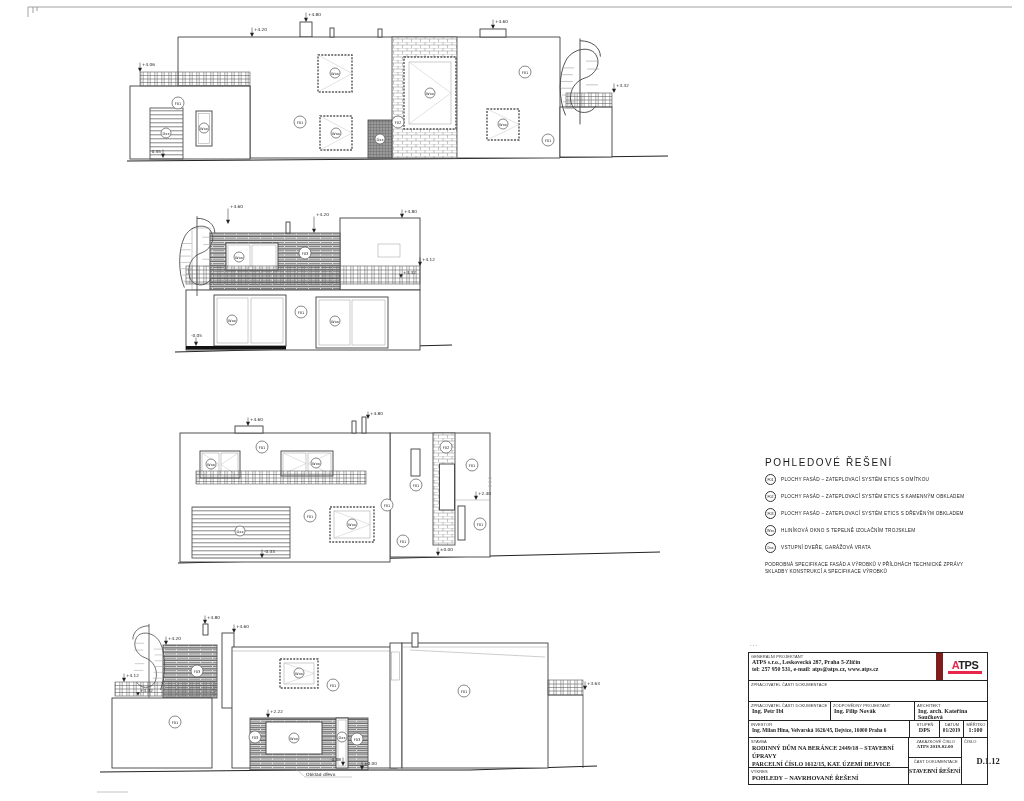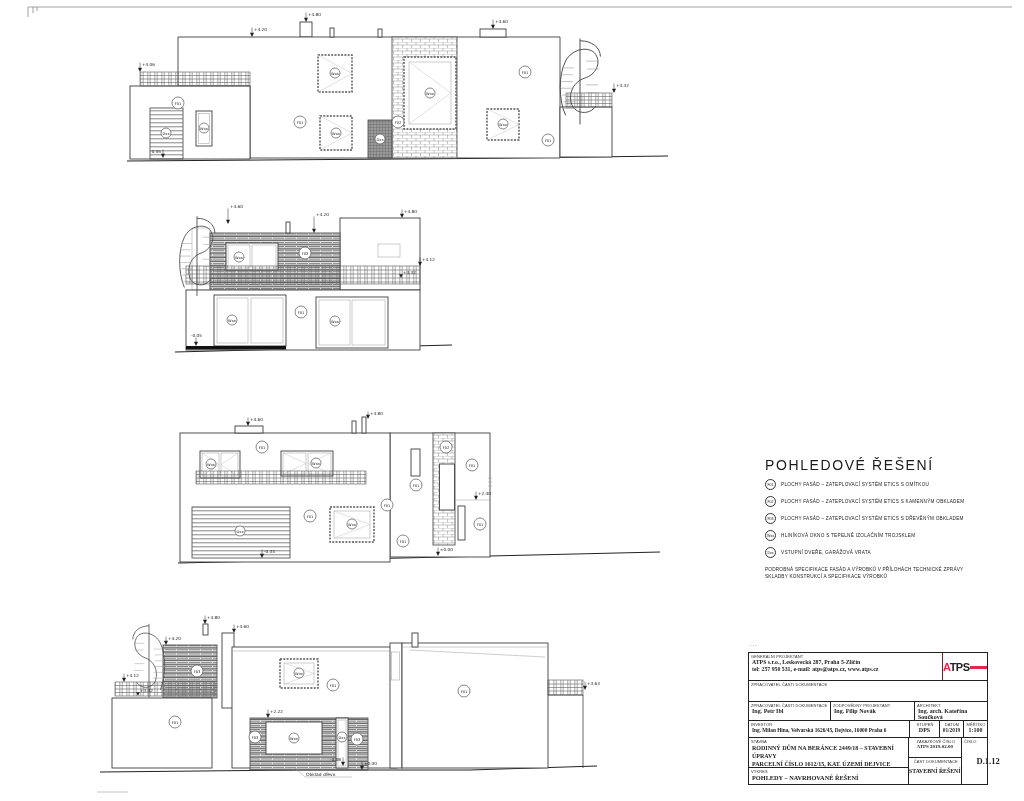--- a/index.html
+++ b/index.html
@@ -15,37 +15,37 @@
   .xg{stroke:#c4c4c4;stroke-width:.5;fill:none;}
   .dash{stroke:#555;stroke-width:1.4;fill:#fff;stroke-dasharray:2 1.3;}
   .gl{stroke:#222;stroke-width:1;fill:none;}
   .s{stroke:#444;stroke-width:.8;fill:none;}
   .tagc{fill:#fff;stroke:#555;stroke-width:.7;}
   .mk{fill:#222;stroke:none;}
   .mkl{stroke:#222;stroke-width:.5;}
 
   
   .legend{position:absolute;left:765px;top:457px;width:238px;}
-  .leg-title{font-size:14px;letter-spacing:1.6px;color:#1a1a1a;}
+  .leg-title{font-size:10px;letter-spacing:1.6px;color:#1a1a1a;}
   .leg-item{display:flex;align-items:center;margin-top:6px;}
   .leg-circ{flex:0 0 11px;width:11px;height:11px;border:1px solid #333;border-radius:50%;
             font-size:3.6px;line-height:11px;text-align:center;margin-right:5px;box-sizing:border-box;}
   .leg-text{font-size:4.7px;letter-spacing:.25px;}
   .leg-note{margin-top:8px;font-size:4.7px;line-height:7px;letter-spacing:.2px;width:210px;}
 
   
   .tb-dots{position:absolute;left:750px;top:641px;font-size:6px;letter-spacing:1px;}
   .tb{position:absolute;left:748px;top:652px;width:240px;height:133px;border:1.3px solid #222;
       background:#fff;display:flex;flex-direction:column;box-sizing:border-box;}
   .tb .lbl{font-size:4px;color:#333;transform-origin:0 0;padding:1px 0 0 2px;letter-spacing:.1px;}
   .tb .val{font-family:"Liberation Serif",serif;font-weight:bold;font-size:6px;padding-left:3px;}
   .r1{height:27px;display:flex;border-bottom:1px solid #222;}
   .r1-left{flex:1;}
   .r1 .val{font-size:5.8px;line-height:7px;}
-  .logo{width:44px;border-left:1px solid #7f1d1d;display:flex;
+  .logo{width:44px;border-left:7px solid #7f1d1d;display:flex;flex-direction:column;
         align-items:center;justify-content:center;text-align:center;}
   .logo-word{font-size:11px;font-weight:bold;letter-spacing:-.5px;line-height:10px;}
   .logo-a{color:#e8254b;}
   .logo-bar{width:34px;height:3px;background:#e8254b;margin-top:1px;}
   .r2{height:20px;border-bottom:1px solid #222;}
   .r3{height:18px;display:flex;border-bottom:1px solid #222;}
   .r3 .c{box-sizing:border-box;}
   .r3 .c+.c{border-left:1px solid #222;}
   .r4{height:16px;display:flex;border-bottom:1px solid #222;}
   .r4-left{width:160px;box-sizing:border-box;}

